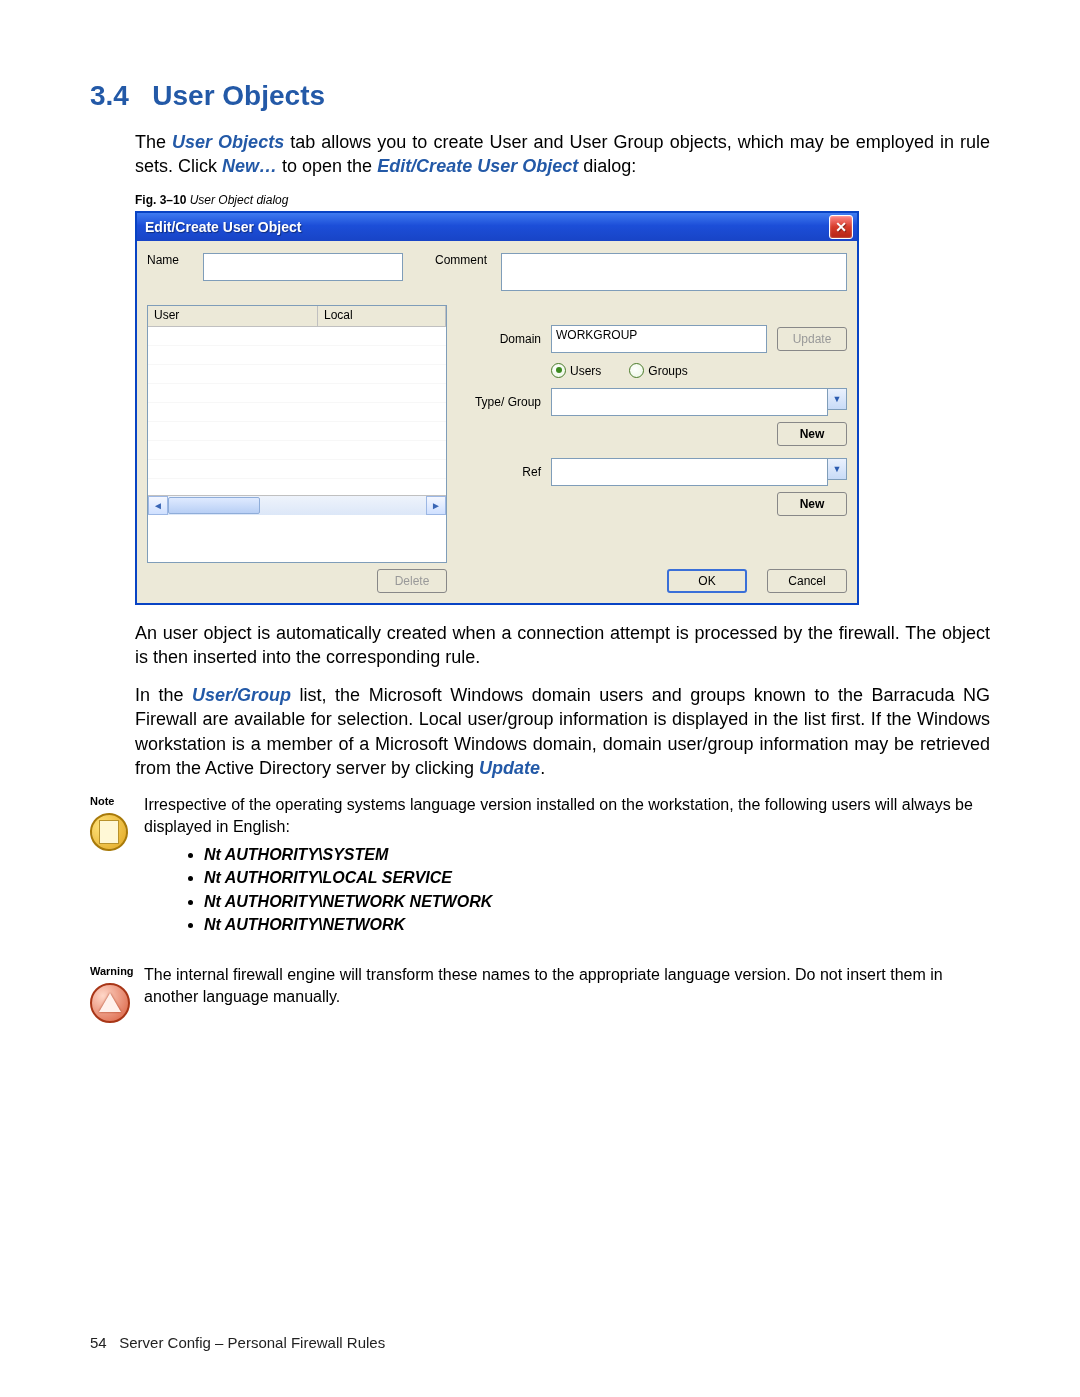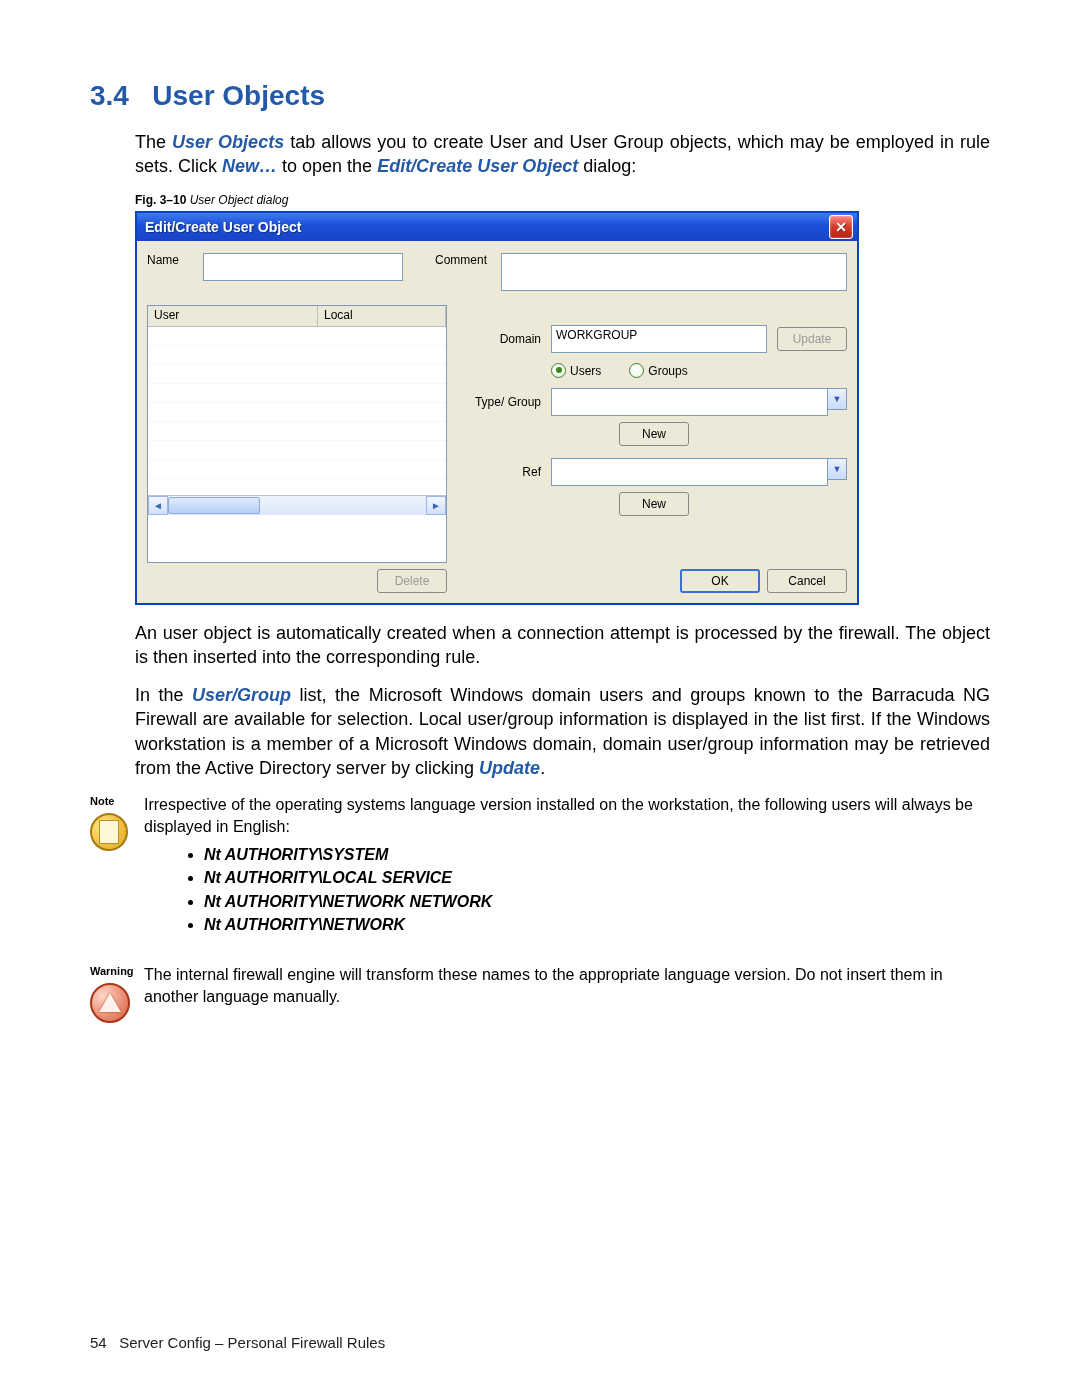--- a/index.html
+++ b/index.html
@@ -172,27 +172,27 @@
   }
   .radio-dot {
     width:13px; height:13px; border-radius:50%;
     border:1px solid #4a7b2b;
     background: radial-gradient(circle at 40% 40%, #fff, #e9f5e1);
     display:flex; align-items:center; justify-content:center;
   }
   .radio-dot.checked::after{
     content:''; width:6px; height:6px; border-radius:50%; background:#3c8a1f;
   }
-  .right-align { display:flex; justify-content:center; margin-top:-4px; margin-bottom:12px;}
+  .right-align { display:flex; justify-content:flex-end; margin-top:-4px; margin-bottom:12px;font-weight:bold;}
   .dialog-footer {
     display:flex;
     margin-top: 6px;
   }
   .dialog-footer .left { flex: 0 0 300px; display:flex; justify-content:flex-end; }
-  .dialog-footer .right { flex:1; display:flex; justify-content:flex-end; gap:7px; }
+  .dialog-footer .right { flex:1; display:flex; justify-content:flex-end; gap:20px; }
 
   
   .callout {
     display:flex;
     gap:12px;
     margin-top: 14px;
     font-size: 16px;
     line-height: 1.35;
   }
   .callout .icon-col { width: 42px; flex-shrink:0; }

